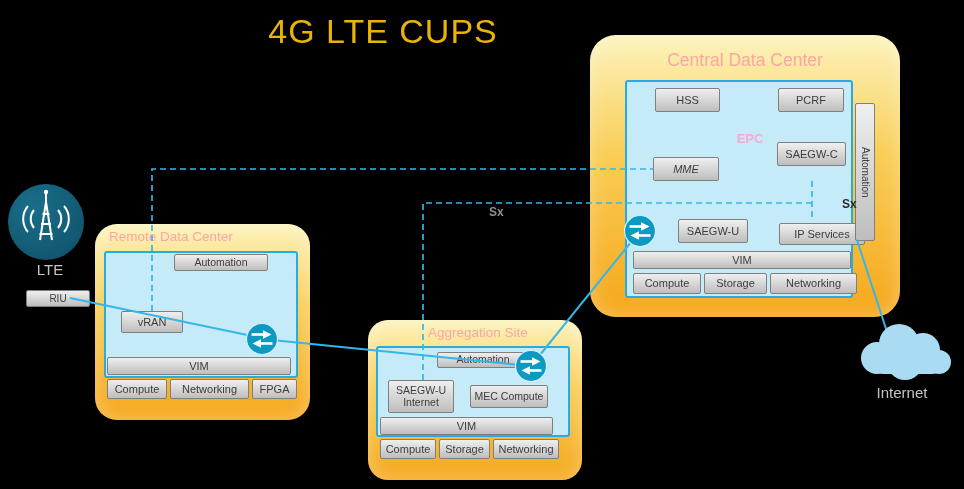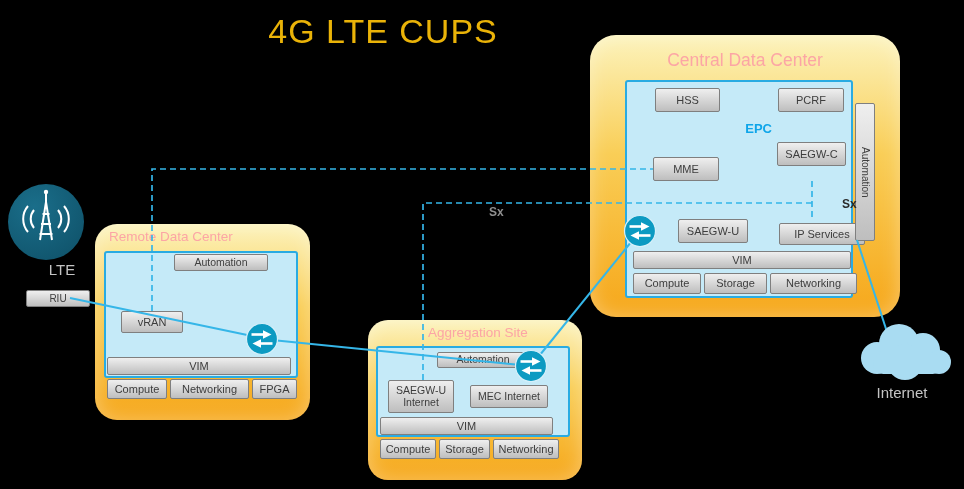--- a/index.html
+++ b/index.html
@@ -35,21 +35,21 @@
     <svg width="76" height="76" viewBox="0 0 76 76">
       <path d="M38 18 L32 56 M38 18 L44 56 M34.5 30 L41.5 30 M33 40 L43 40 M31.5 50 L44.5 50" stroke="#fff" stroke-width="2" fill="none"></path>
       <path d="M38 8 L38 18" stroke="#fff" stroke-width="2"></path>
       <circle cx="38" cy="8" r="2.2" fill="#fff"></circle>
       <path d="M26 26 a14 14 0 0 0 0 18" stroke="#fff" stroke-width="2" fill="none"></path>
       <path d="M20 22 a20 20 0 0 0 0 26" stroke="#fff" stroke-width="2" fill="none"></path>
       <path d="M50 26 a14 14 0 0 1 0 18" stroke="#fff" stroke-width="2" fill="none"></path>
       <path d="M56 22 a20 20 0 0 1 0 26" stroke="#fff" stroke-width="2" fill="none"></path>
     </svg>
   </div>
-  <div class="abs softlbl" style="left:16px;top:261px;width:92px;">LTE</div>
+  <div class="abs softlbl" style="left:4px;top:261px;width:92px;">LTE</div>
   <div class="abs gbox" style="left:26px;top:290px;width:64px;height:17px;font-size:10px;">
     <span>RIU</span>
   </div>
 
   <div class="abs gold" style="left:95px;top:224px;width:215px;height:196px;border-radius:22px;"></div>
   <div class="abs site-title" style="left:109px;top:229px;">Remote Data Center</div>
   <div class="abs blue" style="left:104px;top:251px;width:194px;height:127px;"></div>
   <div class="abs gbox" style="left:174px;top:254px;width:94px;height:17px;font-size:10.5px;">
     <span>Automation</span>
   </div>
@@ -75,21 +75,21 @@
   <div class="abs site-title" style="left:384px;top:325px;margin-left:44px;">Aggregation Site</div>
   <div class="abs blue" style="left:376px;top:346px;width:194px;height:91px;"></div>
   <div class="abs gbox" style="left:437px;top:352px;width:92px;height:16px;font-size:10.5px;">
     <span>Automation</span>
   </div>
   <div class="abs gbox" style="left:388px;top:380px;width:66px;height:33px;font-size:10.5px;flex-direction:column;">
     <span>SAEGW-U</span>
     <span>Internet</span>
   </div>
   <div class="abs gbox" style="left:470px;top:385px;width:78px;height:23px;font-size:10.5px;">
-    <span>MEC Internet</span>
+    <span>MEC Compute</span>
   </div>
   <div class="abs gbox" style="left:380px;top:417px;width:173px;height:18px;">
     <span>VIM</span>
   </div>
   <div class="abs row" style="left:380px;top:439px;width:173px;height:18px;">
     <div class="gbox" style="width:54px;">
         <span>Compute</span>
       </div>
     <div class="gbox" style="width:49px;">
         <span>Storage</span>
@@ -101,22 +101,22 @@
 
   <div class="abs gold" style="left:590px;top:35px;width:310px;height:282px;border-radius:26px;"></div>
   <div class="abs site-title" style="left:590px;top:50px;width:310px;text-align:center;font-size:17.5px;">Central Data Center</div>
   <div class="abs blue" style="left:625px;top:80px;width:228px;height:218px;"></div>
   <div class="abs gbox" style="left:655px;top:88px;width:65px;height:24px;">
     <span>HSS</span>
   </div>
   <div class="abs gbox" style="left:778px;top:88px;width:66px;height:24px;">
     <span>PCRF</span>
   </div>
-  <div class="abs lbl" style="left:728px;top:121px;width:44px;text-align:right;color:#0ea5e9;font-size:13px;">EPC</div>
-  <div class="abs gbox" style="left:653px;top:157px;width:66px;height:24px;">
+  <div class="abs lbl" style="left:728px;top:131px;width:44px;text-align:center;color:#f9a8d4;font-size:13px;">EPC</div>
+  <div class="abs gbox" style="left:653px;top:157px;width:66px;height:24px;font-style:italic;">
     <span>MME</span>
   </div>
   <div class="abs gbox" style="left:777px;top:142px;width:69px;height:24px;">
     <span>SAEGW-C</span>
   </div>
   <div class="abs lbl" style="left:842px;top:197px;color:#2B2B2B;">Sx</div>
   <div class="abs gbox" style="left:678px;top:219px;width:70px;height:24px;">
     <span>SAEGW-U</span>
   </div>
   <div class="abs gbox" style="left:779px;top:223px;width:86px;height:22px;">

